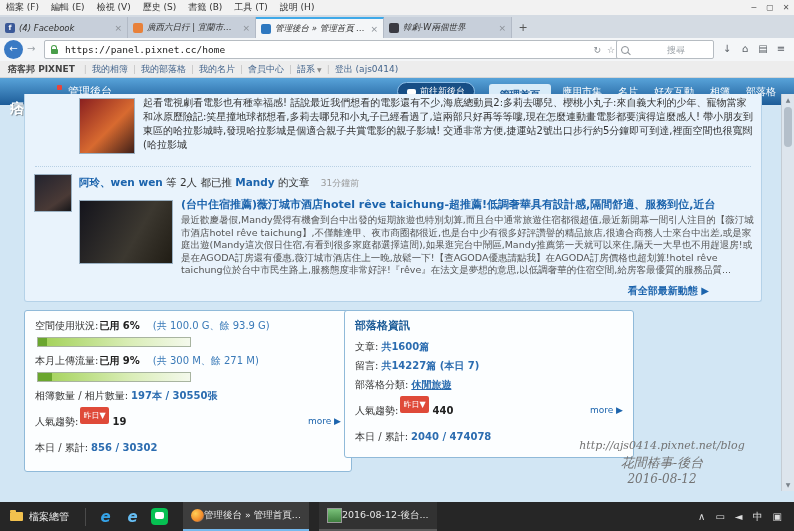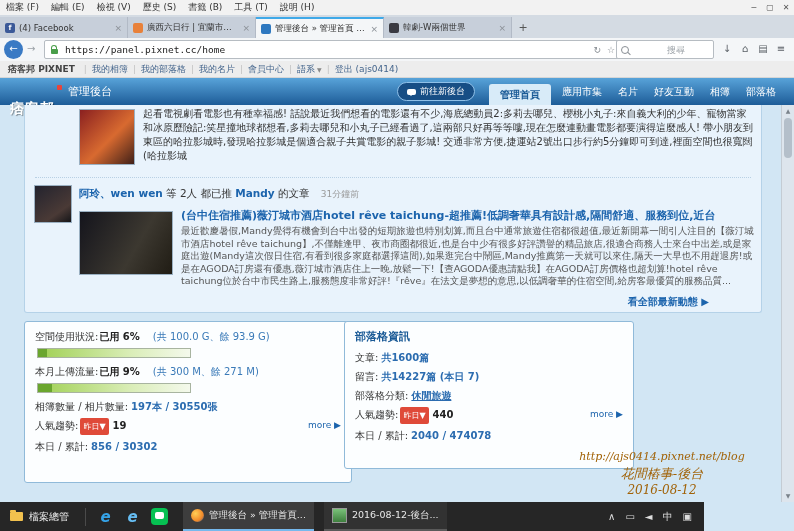--- a/index.html
+++ b/index.html
@@ -14,21 +14,21 @@
   .wb{width:16px;text-align:center;font-size:8px;color:#555;}
 
   #tabbar{position:absolute;top:15px;left:0;width:794px;height:23px;background:#d4dbe3;
           display:flex;align-items:flex-end;}
   .tab{width:117px;height:21px;display:flex;align-items:center;padding:0 5px;font-size:8.5px;
        color:#333;background:#c7cfda;border-right:1px solid #b2bac6;}
   .tab.active{background:#f4f6f8;border-top:2px solid #3fa9e8;height:19px;}
   .favicon{width:10px;height:10px;border-radius:2px;margin-right:4px;flex:none;color:#fff;
            font-size:7px;line-height:10px;text-align:center;font-weight:bold;}
   .fb{background:#3b5998;} .fv2{background:#e8813a;} .fv3{background:#2e78c0;} .fv4{background:#3a3a42;}
-  .tlabel{flex:1;overflow:hidden;white-space:nowrap;text-overflow:ellipsis;}
+  .tlabel{flex:1;overflow:hidden;white-space:nowrap;text-overflow:ellipsis;font-style:italic;}
   .tx{color:#8a8f96;font-size:9px;padding-left:3px;}
   .newtab{width:22px;height:21px;text-align:center;line-height:21px;color:#555;font-size:11px;}
 
   #navbar{position:absolute;top:38px;left:0;width:794px;height:23px;background:#f4f6f8;
           border-bottom:1px solid #c6ccd2;}
   .backbtn{position:absolute;left:4px;top:2px;width:19px;height:19px;border-radius:50%;
            background:#3a7ac4;color:#fff;text-align:center;line-height:18px;font-size:10px;}
   .fwd{position:absolute;left:27px;top:5px;color:#9aa0a6;font-size:10px;}
   .urlbar{position:absolute;left:44px;top:2px;width:568px;height:17px;background:#fff;
           border:1px solid #b6bcc2;border-radius:2px;display:flex;align-items:center;padding:0 5px;}
@@ -66,21 +66,21 @@
   .hright{margin-left:auto;display:flex;align-items:center;height:100%;}
   .gonew{background:#174e85;border:1px solid #8fc0e8;border-radius:10px;font-size:9px;
          padding:2px 9px;margin-right:14px;display:flex;align-items:center;gap:4px;}
   .bubble{width:9px;height:6px;background:#fff;border-radius:2px;position:relative;}
   .bubble::after{content:"";position:absolute;left:2px;bottom:-3px;border:2px solid transparent;border-top-color:#fff;}
   .hnav{font-size:10px;padding:0 8px;line-height:27px;}
   .hnav.active{background:#d8ebf8;color:#1a5a96;font-weight:bold;border-radius:3px 3px 0 0;
                line-height:21px;height:21px;align-self:flex-end;padding:0 11px;margin-right:3px;}
 
   
-  #content{position:absolute;top:105px;left:0;width:794px;height:397px;overflow:hidden;}
+  #content{position:absolute;top:94px;left:0;width:794px;height:397px;overflow:hidden;}
   #feedpanel{position:absolute;left:24px;top:0;width:738px;height:208px;background:#e9f3fc;
              border:1px solid #b5d2e8;border-top:none;border-radius:0 0 3px 3px;box-sizing:border-box;}
   .thumb1{position:absolute;left:54px;top:4px;width:54px;height:54px;border:1px solid #9ab0c2;
           background:linear-gradient(135deg,#8a2020,#d86a30 55%,#402018);}
   .text1{position:absolute;left:118px;top:2px;width:612px;font-size:10px;line-height:14px;color:#333;}
   .fdivider{position:absolute;left:10px;top:72px;width:716px;border-top:1px dotted #b8d0e4;}
   .avatar2{position:absolute;left:9px;top:80px;width:36px;height:36px;border:1px solid #9ab0c2;
            background:linear-gradient(145deg,#23232e,#4a3a36 70%,#151518);}
   .feedhead{position:absolute;left:54px;top:82px;font-size:10.5px;color:#333;}
   .flink{color:#1c64ad;font-weight:bold;}
@@ -91,57 +91,57 @@
           color:#1c64ad;line-height:14px;text-decoration:none;white-space:nowrap;overflow:hidden;}
   .body2{position:absolute;left:156px;top:120px;width:574px;height:68px;overflow:hidden;
          font-size:9.5px;line-height:12.5px;color:#555;}
   .seeall{position:absolute;right:52px;top:190px;font-size:10px;color:#1c64ad;font-weight:bold;text-decoration:none;}
 
   .infobox{position:absolute;background:#fcfeff;border:1px solid #90bad9;border-radius:3px;
            box-sizing:border-box;padding:7px 10px;}
   #albumbox{left:24px;top:216px;width:328px;height:162px;}
   #blogbox{left:344px;top:216px;width:290px;height:148px;}
   .btitle{font-size:11px;font-weight:bold;color:#1a5a96;margin-bottom:6px;}
-  .irow{display:flex;font-size:10px;line-height:15px;margin-bottom:4px;color:#333;}
+  .irow{display:flex;align-items:center;font-size:10px;line-height:15px;margin-bottom:4px;color:#333;}
   .used{font-weight:bold;color:#222;margin:0 13px 0 1px;}
   .detail{color:#3a7ab8;}
   .ival{color:#2b6cb0;font-weight:bold;margin-left:3px;}
   .pbar{width:152px;height:8px;border:1px solid #a8b4a0;margin:0 0 6px 2px;
         background:linear-gradient(90deg,#9fd053,#d9edb6 60%,#f4f9ec);position:relative;}
   .pfill{height:100%;background:#6aa62e;}
-  .badge{background:#df4a39;color:#fff;font-size:8px;padding:1px 3px;border-radius:2px;margin:0 4px 0 2px;}
+  .badge{background:#df4a39;color:#fff;font-size:8px;padding:1px 3px;border-radius:2px;margin:0 4px 12px 2px;}
   .tval{font-weight:bold;color:#222;}
   .more{margin-left:auto;color:#1c64ad;font-size:9px;text-decoration:none;}
 
-  #watermark{position:absolute;left:556px;top:344px;width:212px;text-align:center;color:#a16207;
+  #watermark{position:absolute;left:556px;top:344px;width:212px;text-align:center;color:#737373;
              font-style:italic;z-index:5;font-family:"DejaVu Serif","Liberation Serif",serif;}
   .wm1{font-size:11px;line-height:16px;}
   .wm2{font-size:13px;line-height:17px;}
   .wm3{font-size:12px;line-height:16px;}
 
   #scrollbar{position:absolute;left:781px;top:0;width:13px;height:397px;background:#dde5ed;
              border-left:1px solid #c4ccd4;box-sizing:border-box;}
   .sarrow{height:12px;text-align:center;font-size:6px;color:#7a828a;line-height:12px;}
   .sarrow.down{position:absolute;bottom:0;left:0;width:100%;}
   .sthumb{position:absolute;left:2px;top:13px;width:8px;height:40px;background:#b4bfca;border-radius:4px;}
 
   
-  #taskbar{position:absolute;top:502px;left:0;width:704px;height:29px;background:#262626;
+  #taskbar{position:absolute;top:502px;left:0;width:794px;height:29px;background:#262626;
            display:flex;align-items:center;color:#e8e8e8;}
   .tbexp{display:flex;align-items:center;gap:6px;padding:0 10px;font-size:10px;height:100%;}
   .folder{width:13px;height:9px;background:#f2c14e;border-radius:1px;position:relative;}
   .folder::before{content:"";position:absolute;top:-2px;left:0;width:6px;height:2px;background:#f2c14e;
                   border-radius:1px 1px 0 0;}
   .tbsep{width:1px;height:18px;background:#4a4a4a;margin:0 6px;}
   .tbapp{width:27px;height:29px;display:flex;align-items:center;justify-content:center;}
   .edge-e{color:#35a3e8;font-size:15px;font-weight:bold;font-style:italic;}
   .ie-e{color:#66bdf2;font-size:15px;font-weight:bold;font-style:italic;}
   .line-ic{width:17px;height:17px;background:#06c152;border-radius:4px;position:relative;}
   .line-ic::after{content:"";position:absolute;left:4px;top:4px;width:9px;height:7px;background:#fff;border-radius:2px;}
-  .tbtask{display:flex;align-items:center;gap:5px;height:27px;padding:0 8px;max-width:168px;
+  .tbtask{display:flex;align-items:center;height:27px;padding:0 8px;max-width:168px;
           font-size:9.5px;margin-left:10px;background:#3d3d3d;border-bottom:2px solid #76b9ed;}
   .tbtask.second{background:#323232;border-bottom:2px solid #5a5a5a;}
   .ffic{width:13px;height:13px;border-radius:50%;flex:none;
         background:radial-gradient(circle at 35% 35%,#ffcf56,#f28a2a 60%,#2a4f8a);}
   .imgic{width:13px;height:13px;flex:none;border:1px solid #999;
          background:linear-gradient(#7ac27a,#3e7f3e);}
   .tklabel{overflow:hidden;white-space:nowrap;text-overflow:ellipsis;}
   .tray{margin-left:auto;display:flex;align-items:center;gap:10px;padding-right:12px;font-size:10px;color:#ddd;}
 </style>
 </head>

